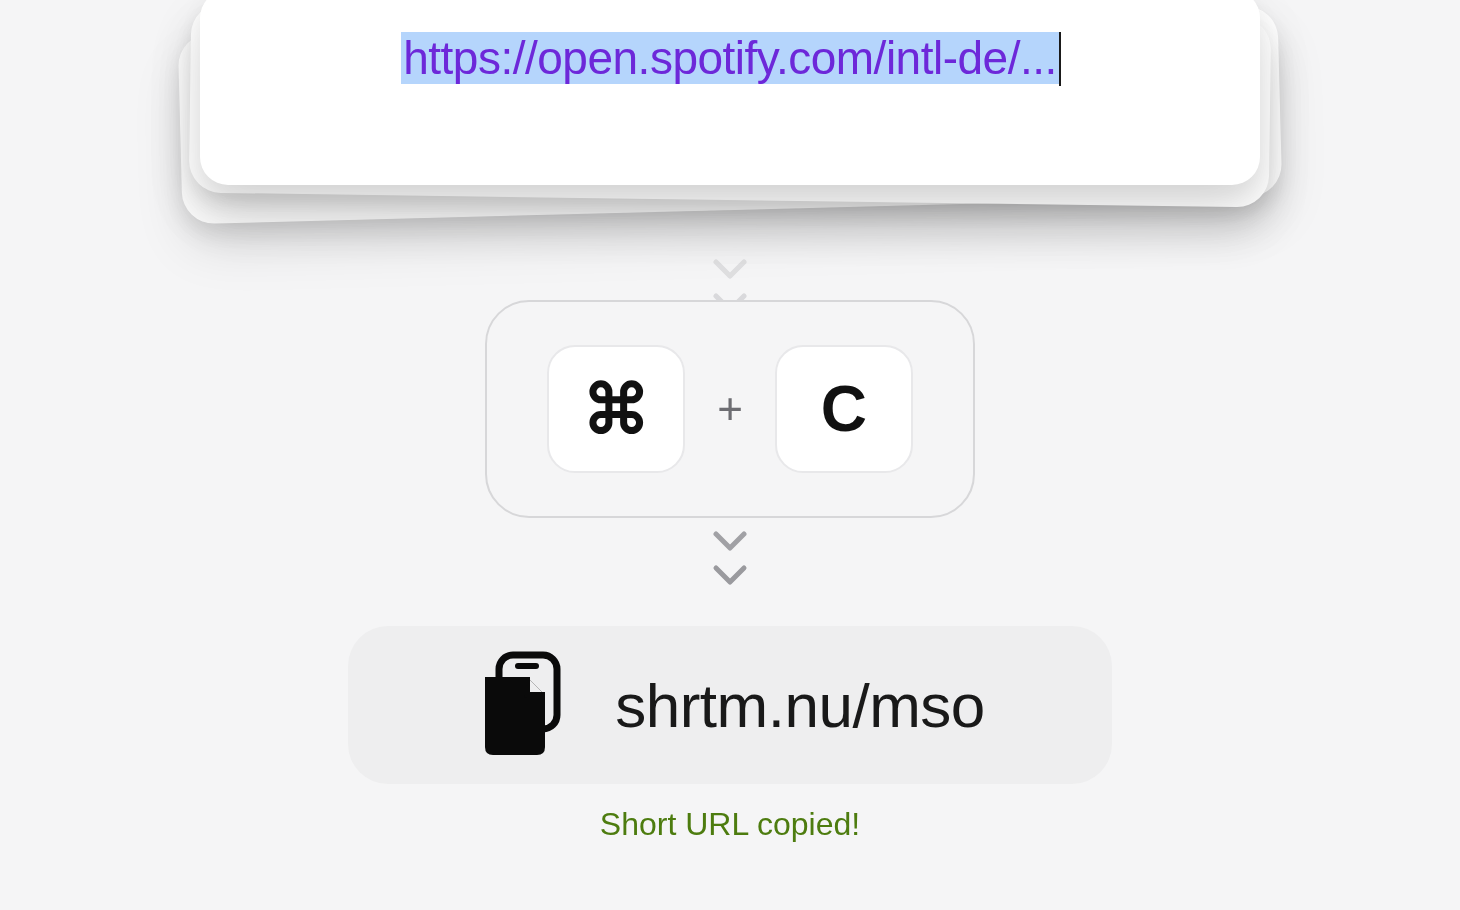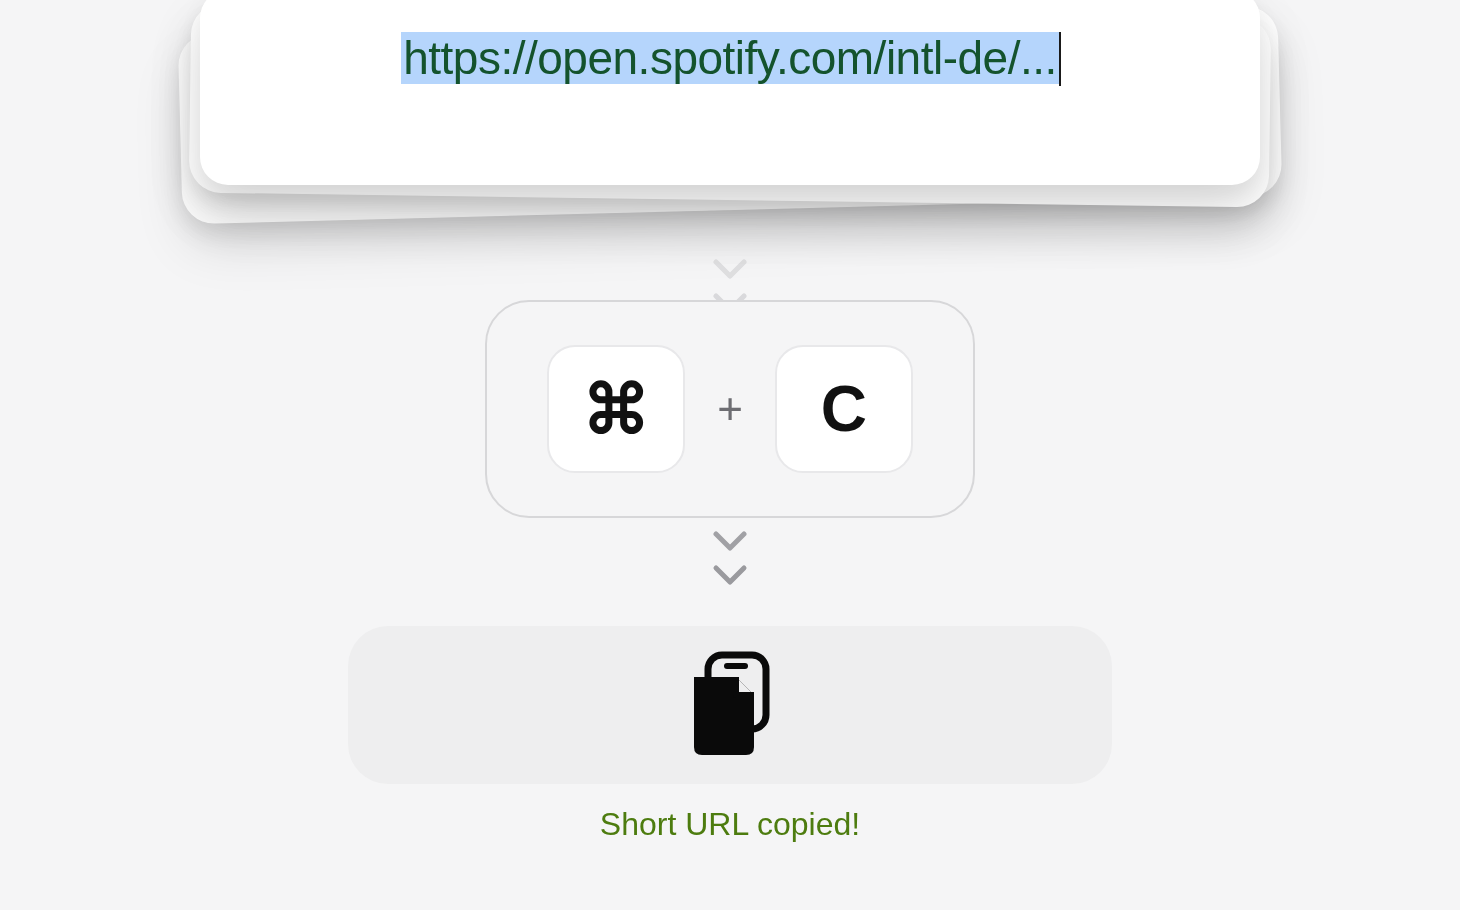--- a/index.html
+++ b/index.html
@@ -60,21 +60,21 @@
       align-items: flex-start;
       justify-content: center;
       padding-top: 40px;
     }
     .url-input-wrap {
       position: relative;
       display: inline-block;
     }
     .url-input-text {
       font-size: 46px;
-      color: #14532d;
+      color: #6d28d9;
       letter-spacing: -0.5px;
       background: #b5d5fc;
       padding: 0 2px;
       line-height: 1.25;
     }
     .caret {
       position: absolute;
       right: -2px;
       top: 2px;
       width: 2px;
@@ -260,15 +260,16 @@
                L 70 96
                Q 70 104 62 104
                L 18 104
                Q 10 104 10 96
                Z" fill="#0a0a0a"></path>
 
       <path d="M 52 26 L 52 44 L 70 44 Z" fill="#eeeeef"></path>
       <path d="M 52 26 L 52 44 L 70 44" fill="none" stroke="#0a0a0a" stroke-width="6" stroke-linejoin="round"></path>
     </svg>
   </span>
+  <span class="short-url">shrtm.nu/mso</span>
 </div>
 
 <div class="status-text">Short URL copied!</div>
 
 </body></html>

